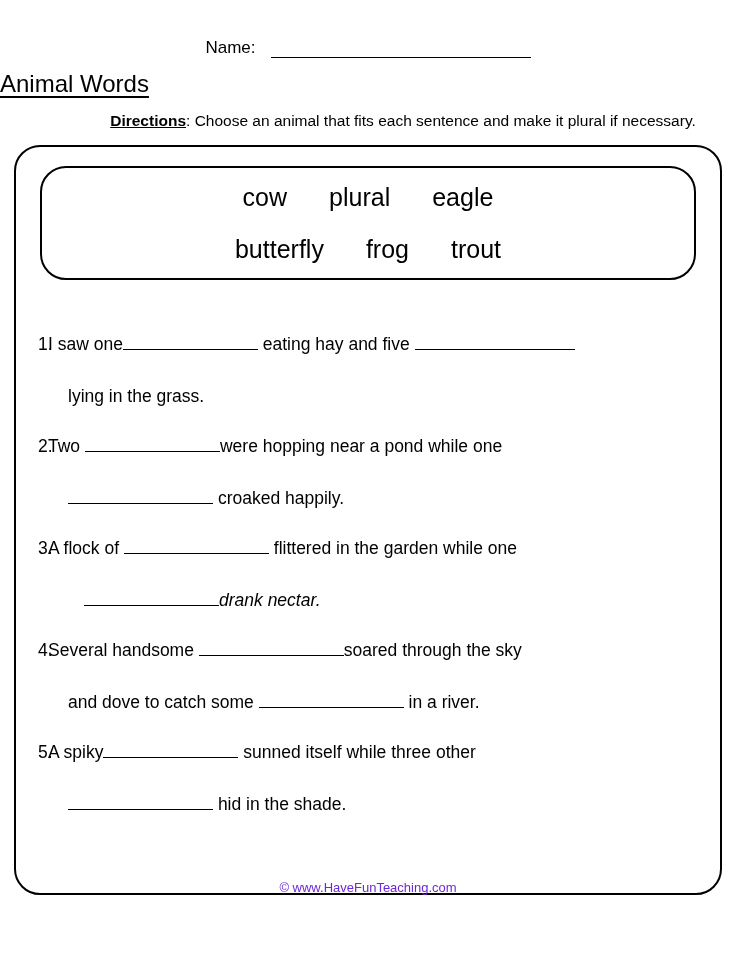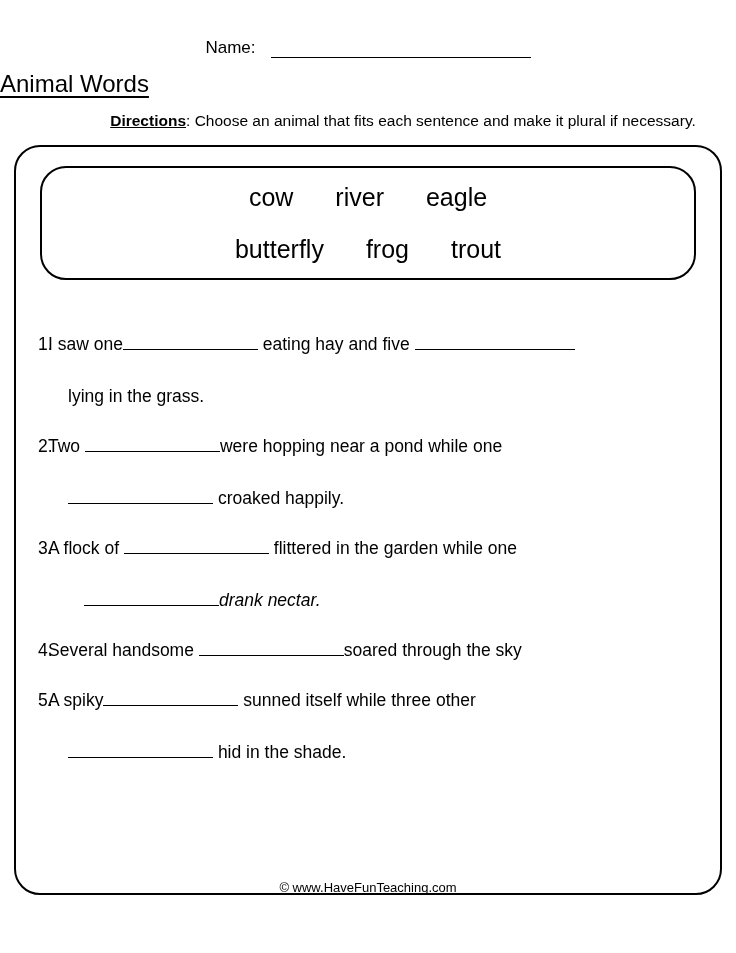--- a/index.html
+++ b/index.html
@@ -152,21 +152,21 @@
   .b160 { width: 160px; }
 
   
   .footer {
     position: absolute;
     top: 880px;
     left: 0;
     width: 736px;
     text-align: center;
     font-size: 13px;
-    color: #000000;
+    color: #6d28d9;
   }
   .footer .site { font-weight: normal; }
 </style>
 </head>
 <body>
 
 <div class="page">
 
   <div class="name-row">
     <span class="name-label">Name:</span>
@@ -177,21 +177,21 @@
 
   <div class="directions">
     <b>Directions</b><span>:  Choose an animal that fits each sentence and make it plural if necessary.</span>
   </div>
 
   <div class="frame"></div>
 
   <div class="wordbank">
     <div class="wb-row row1">
       <span class="wb-word">cow</span>
-      <span class="wb-word">river</span>
+      <span class="wb-word">plural</span>
       <span class="wb-word">eagle</span>
     </div>
     <div class="wb-row row2">
       <span class="wb-word">butterfly</span>
       <span class="wb-word">frog</span>
       <span class="wb-word">trout</span>
     </div>
   </div>
 
   <div class="questions">
@@ -231,20 +231,25 @@
         <span class="blank b135"></span><span>drank nectar.</span>
       </span>
     </div>
 
     <div class="q">
       <span class="num">4.</span>
       <span class="line">
         <span>Several handsome</span>
         <span class="blank b145"></span><span>soared through the sky</span>
       </span>
+      <span class="line line2 indent">
+        <span>and dove to catch some</span>
+        <span class="blank b145"></span>
+        <span>in a river.</span>
+      </span>
     </div>
 
     <div class="q">
       <span class="num">5.</span>
       <span class="line">
         <span>A spiky</span><span class="blank b135"></span>
         <span>sunned itself while three other</span>
       </span>
       <span class="line line2 indent">
         <span class="blank b145"></span>

